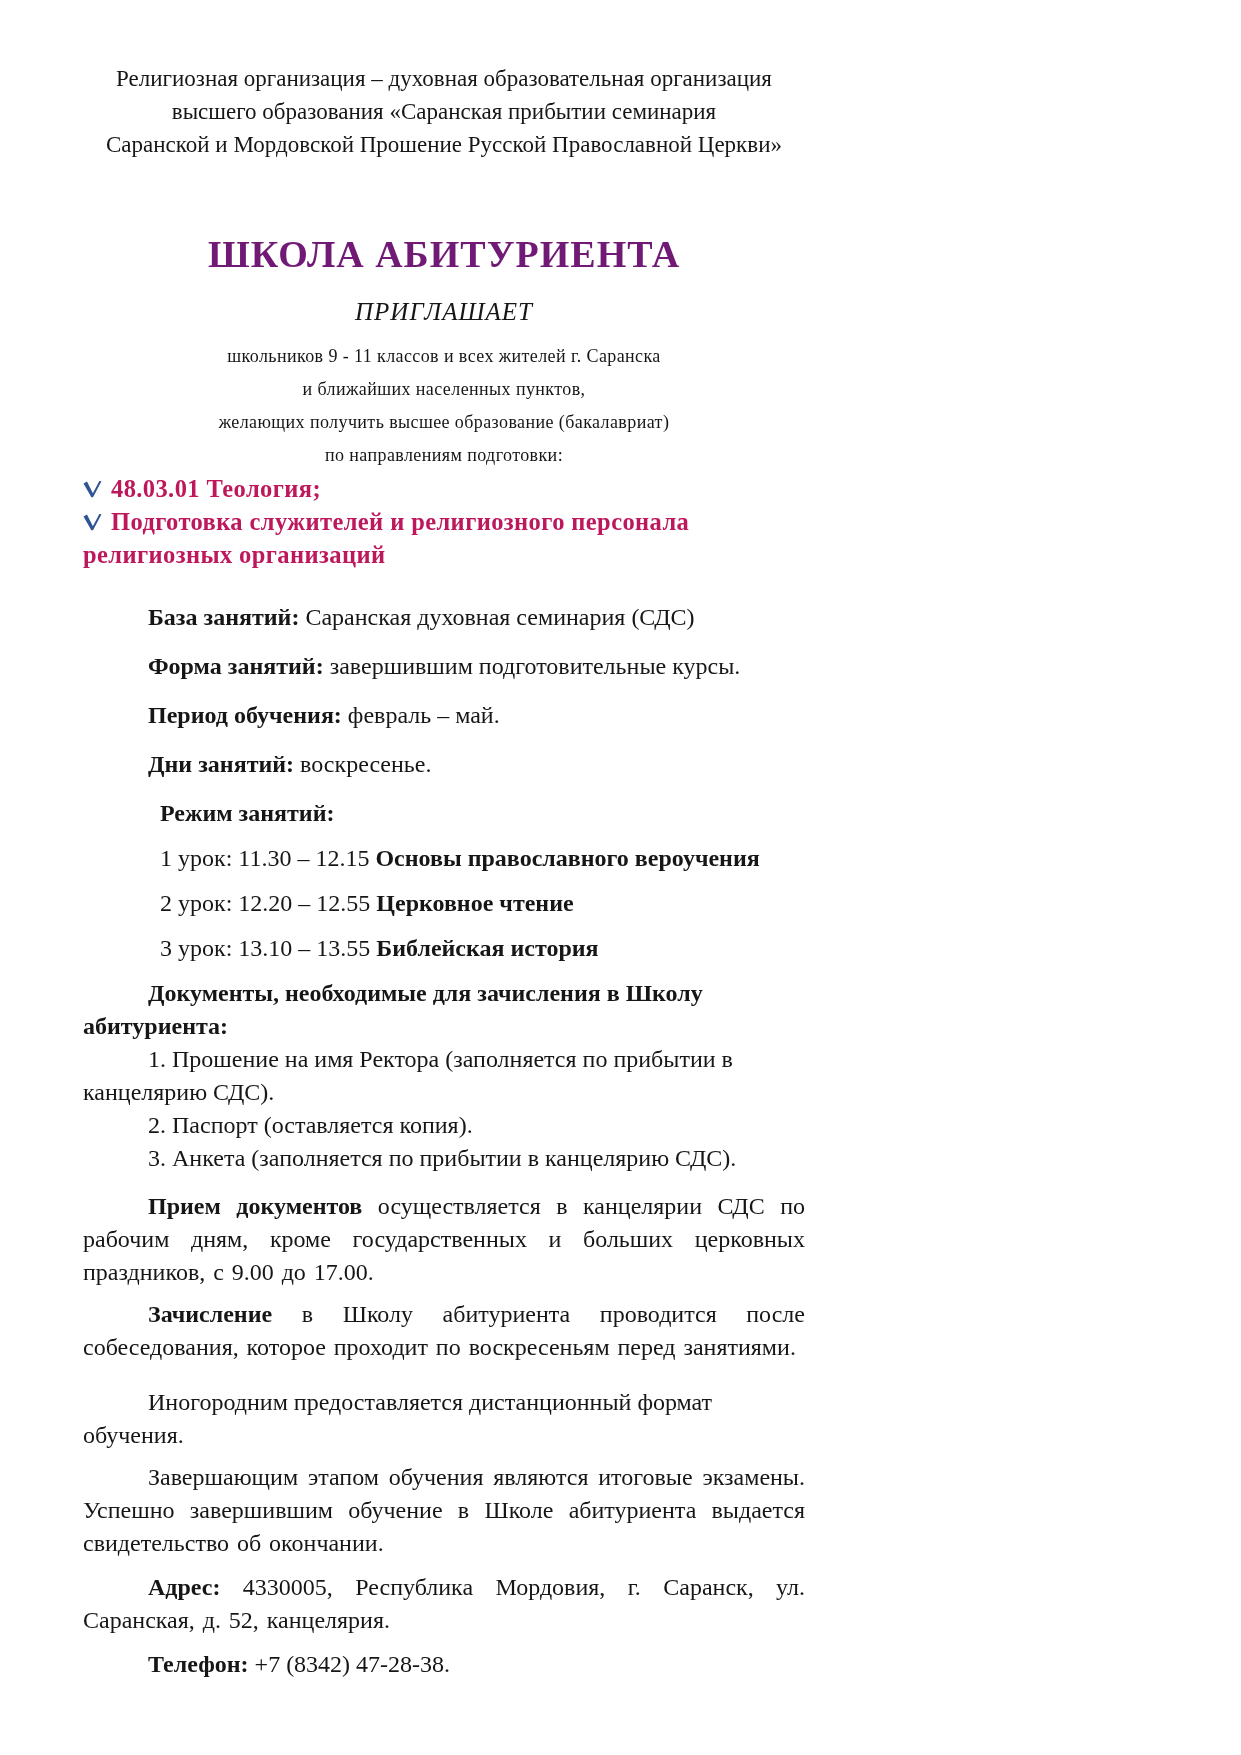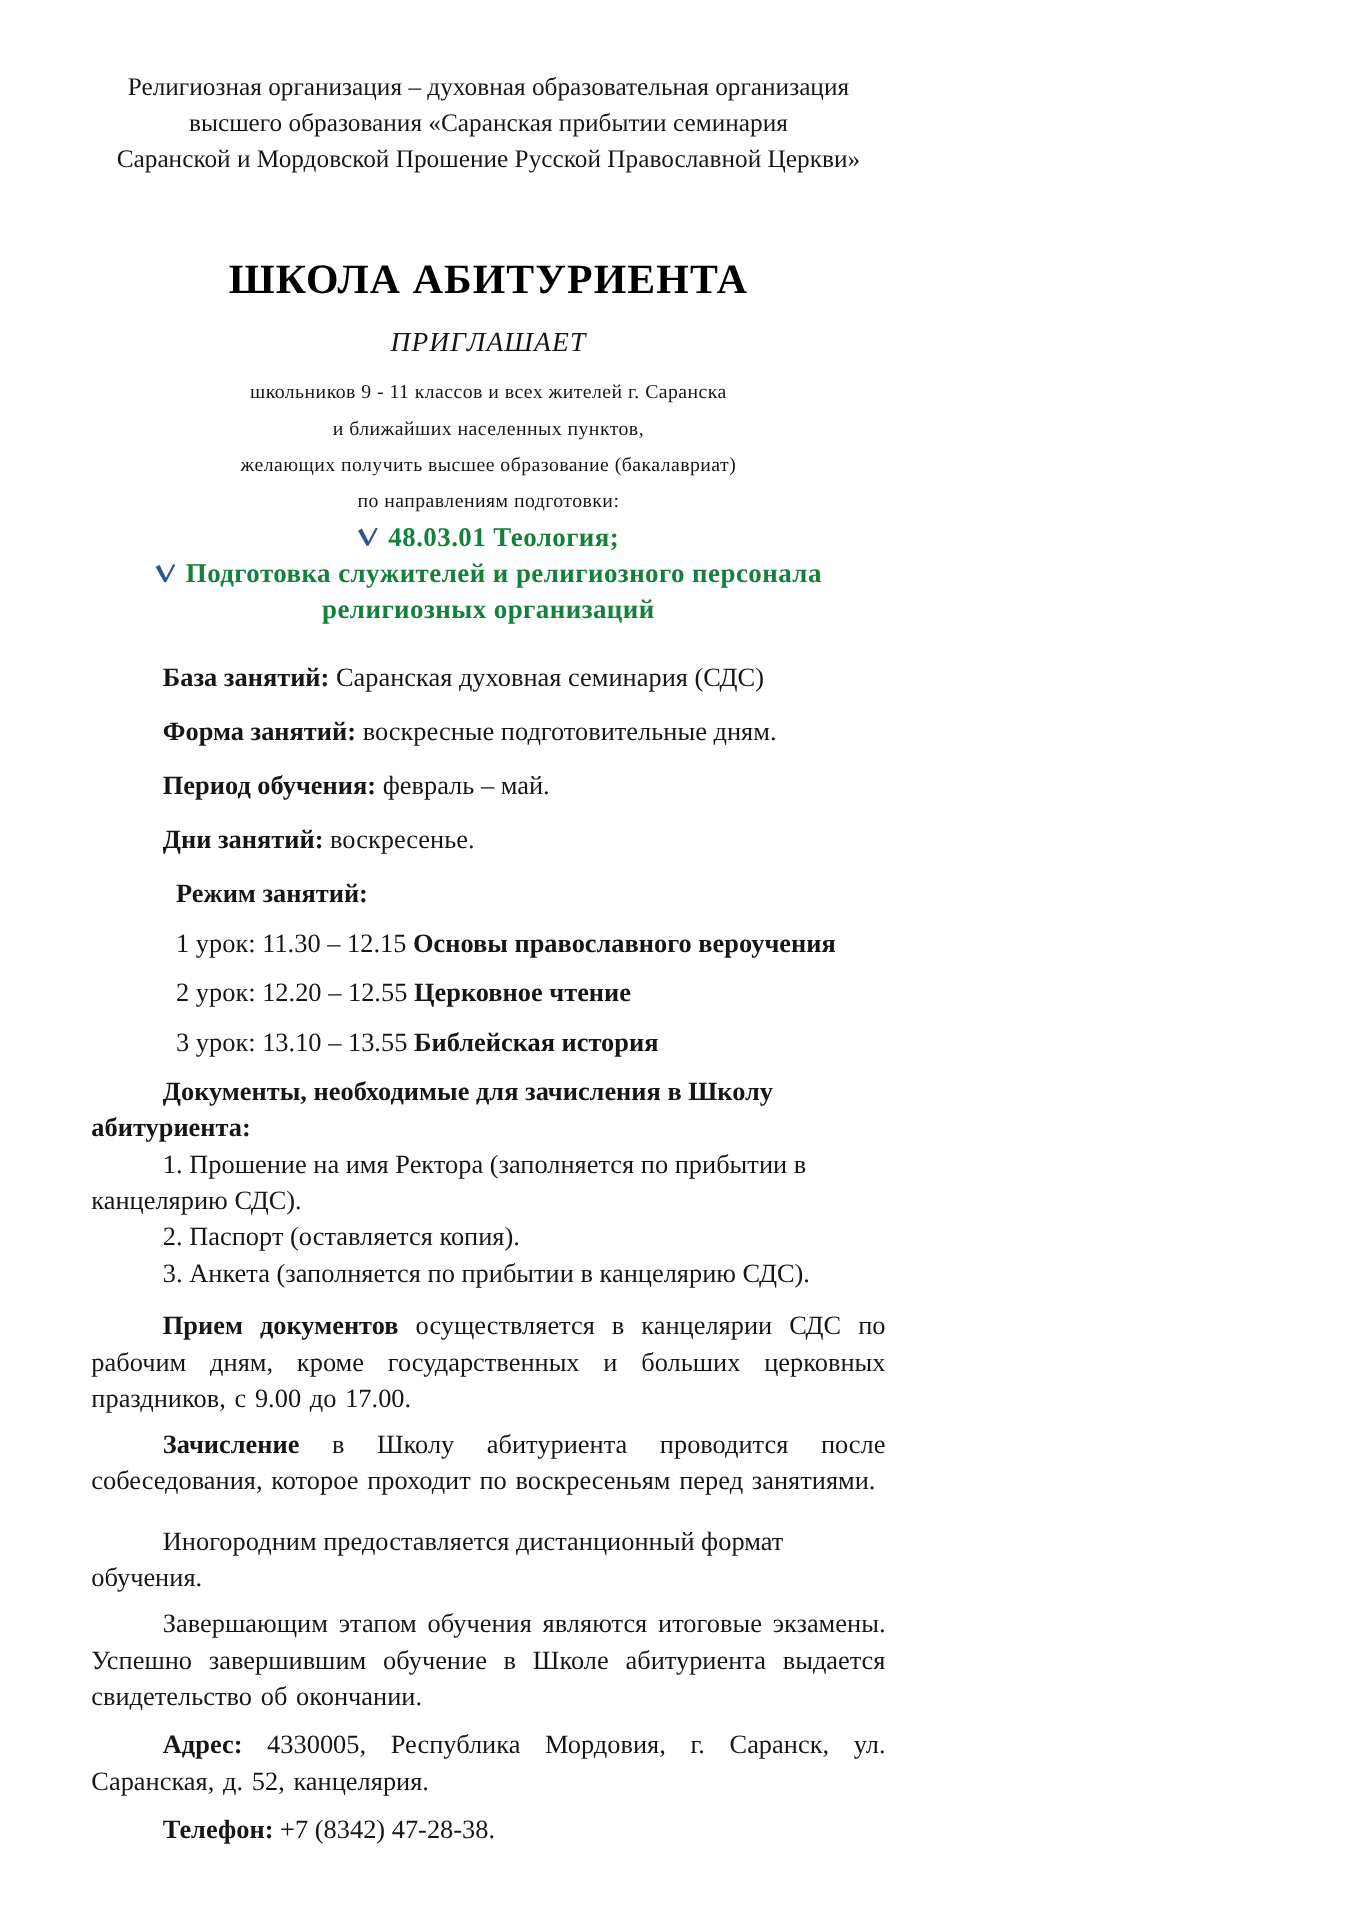--- a/index.html
+++ b/index.html
@@ -22,44 +22,44 @@
     font-size: 23px;
     line-height: 33px;
   }
   .doc-title {
     margin: 70px 0 0 0;
     text-align: center;
     font-size: 38px;
     line-height: 46px;
     font-weight: bold;
     letter-spacing: 1px;
-    color: #000000;
+    color: #701a75;
   }
   .doc-subtitle {
     margin-top: 18px;
     text-align: center;
     font-style: italic;
     font-size: 25px;
     line-height: 33px;
     letter-spacing: 1px;
   }
   .invitation {
     margin-top: 12px;
     text-align: center;
     font-size: 18px;
     line-height: 33px;
     letter-spacing: 0.4px;
   }
   .programs {
-    text-align: center;
+    text-align: left;
     font-size: 24.5px;
     line-height: 33px;
     font-weight: bold;
     letter-spacing: 0.4px;
-    color: #15803d;
+    color: #be185d;
   }
   .bullet {
     display: inline-block;
     width: 19px; height: 17px;
     margin-right: 9px;
     vertical-align: -1px;
   }
   
   .bodytext { font-size: 24px; line-height: 33px; }
   .bodytext p { margin: 0; text-indent: 65px; }
@@ -114,21 +114,21 @@
         </svg>
       </span><span>Подготовка служителей и религиозного персонала</span><br>
       <span>религиозных организаций</span>
     </div>
   </div>
 
   <div class="bodytext">
 
     <section class="details">
       <p><b>База занятий:</b> <span>Саранская духовная семинария (СДС)</span></p>
-      <p><b>Форма занятий:</b> <span>воскресные подготовительные дням.</span></p>
+      <p><b>Форма занятий:</b> <span>завершившим подготовительные курсы.</span></p>
       <p><b>Период обучения:</b> <span>февраль – май.</span></p>
       <p><b>Дни занятий:</b> <span>воскресенье.</span></p>
     </section>
 
     <section class="schedule">
       <p><b>Режим занятий:</b></p>
       <p><span>1 урок: 11.30 – 12.15</span> <b>Основы православного вероучения</b></p>
       <p><span>2 урок: 12.20 – 12.55</span> <b>Церковное чтение</b></p>
       <p><span>3 урок: 13.10 – 13.55</span> <b>Библейская история</b></p>
     </section>

